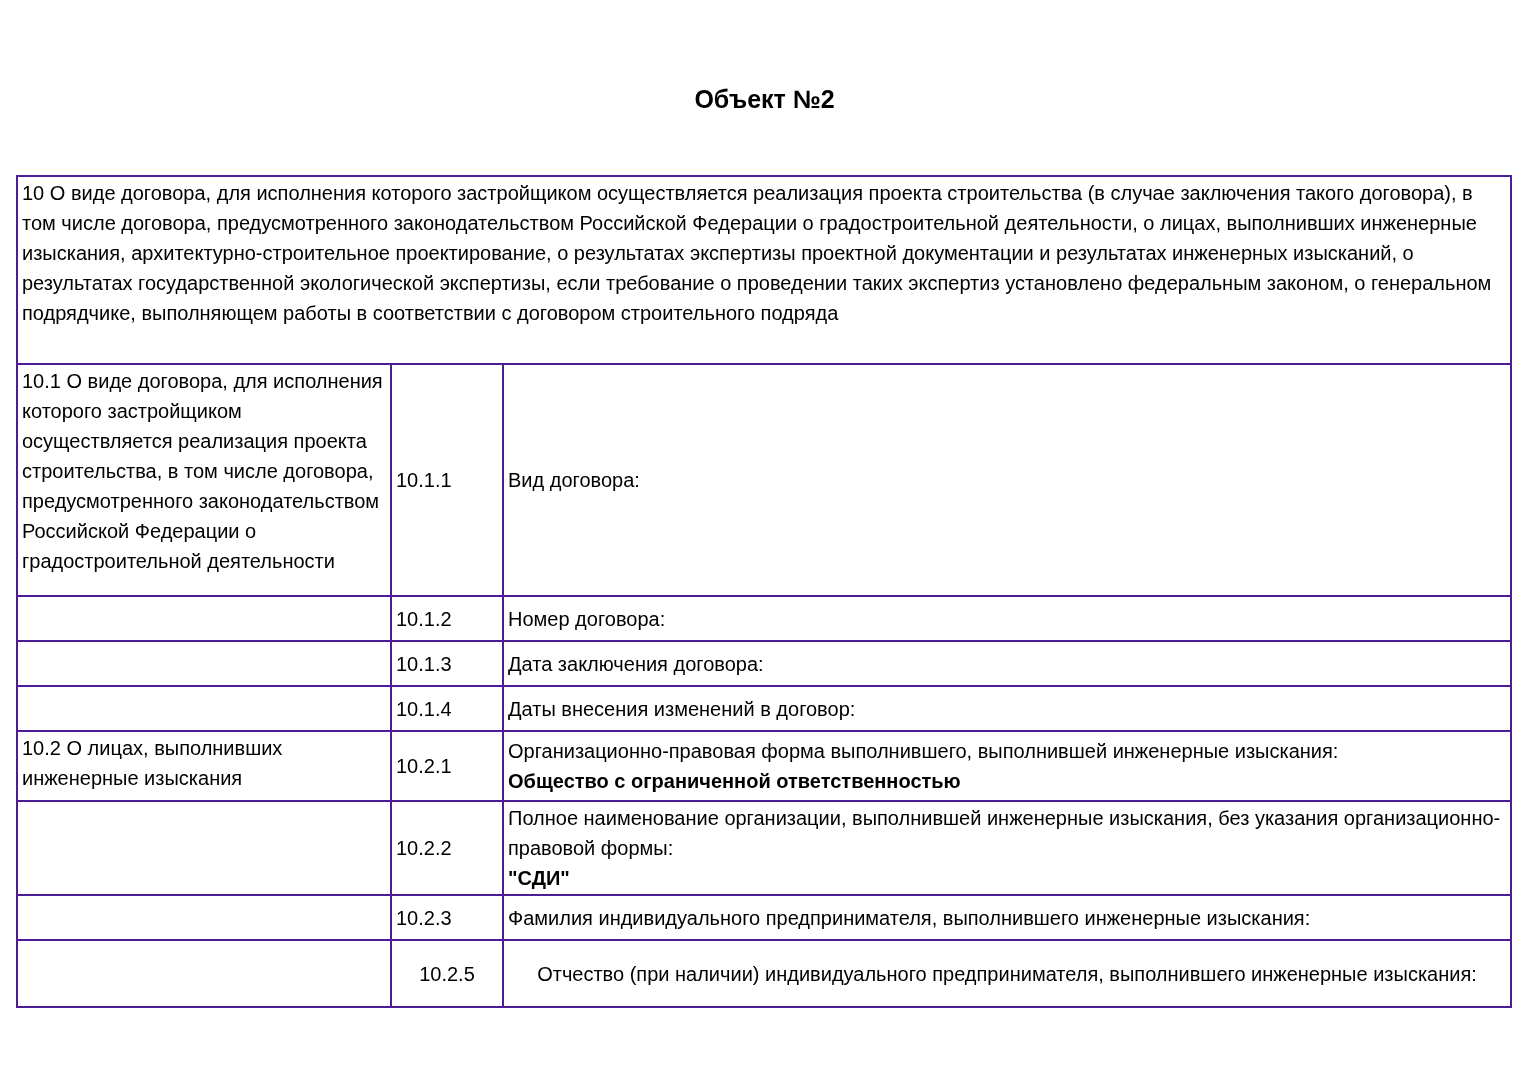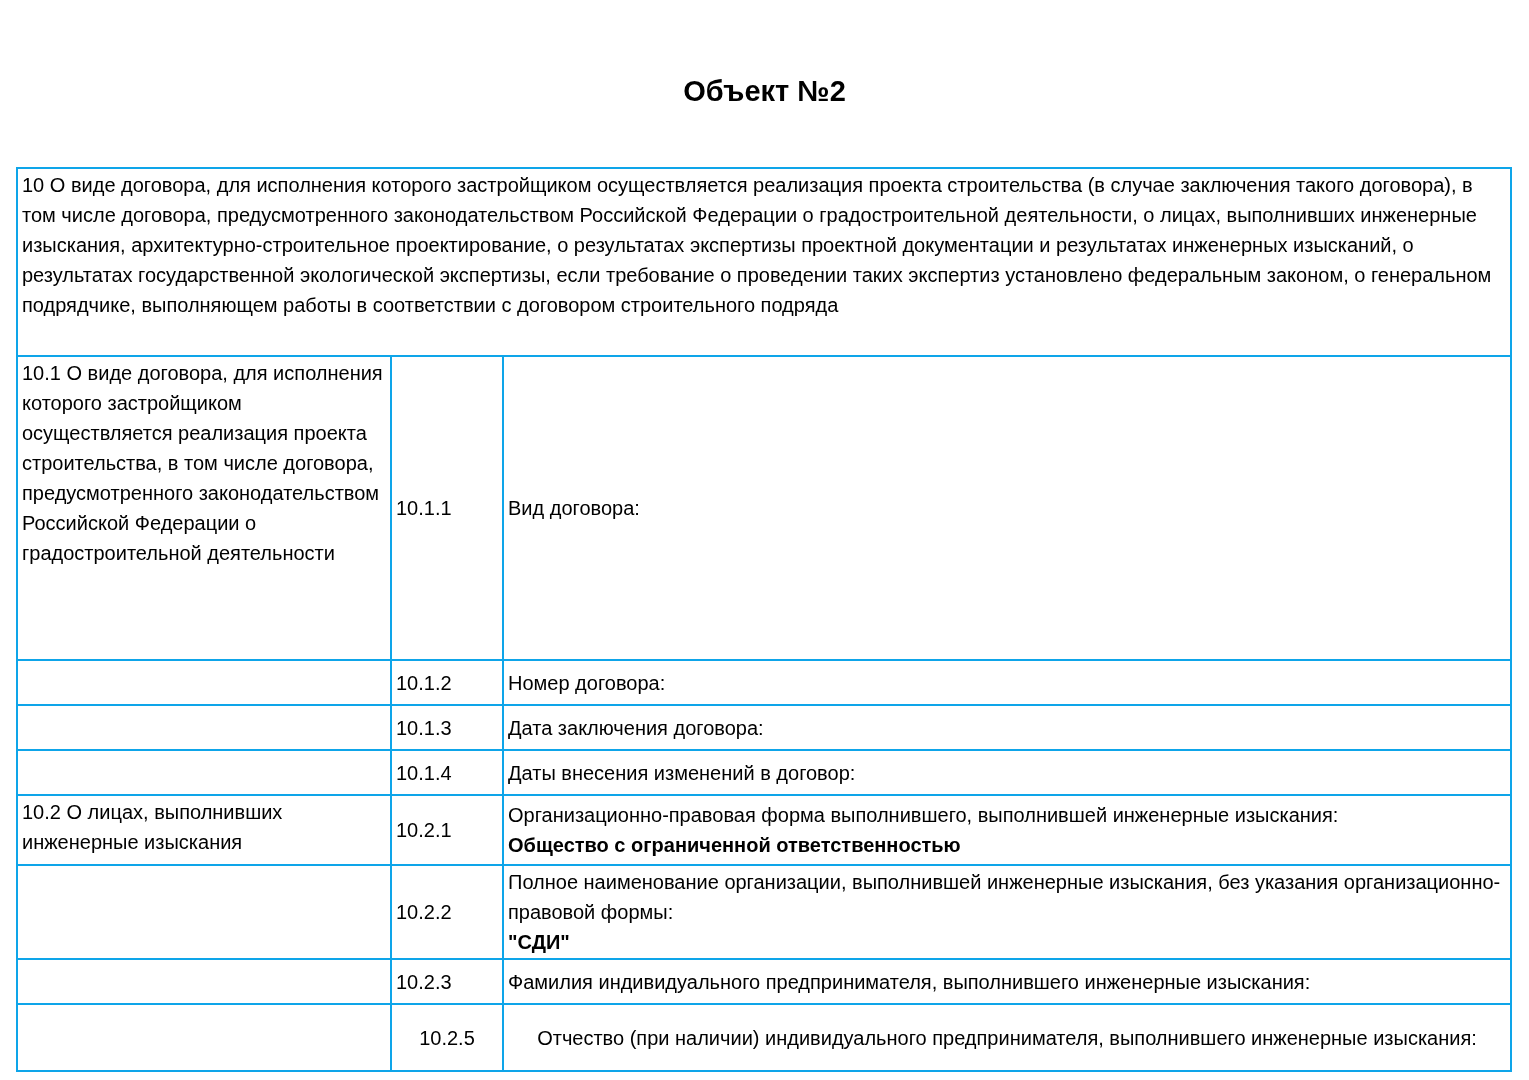--- a/index.html
+++ b/index.html
@@ -5,51 +5,51 @@
   * { box-sizing: border-box; }
   html, body {
     margin: 0; padding: 0;
     width: 1529px; height: 1080px;
     background: #ffffff;
     color: #000000;
     font-family: "Liberation Sans", "DejaVu Sans", sans-serif;
   }
   .page { width: 1529px; height: 1080px; overflow: hidden; }
   .title {
-    margin: 4px;
+    margin: 12px;
     padding-top: 72px;
     text-align: center;
-    font-size: 29px;
+    font-size: 25px;
     font-weight: bold;
     line-height: 31px;
   }
   table.decl-table {
     border-collapse: collapse;
     table-layout: fixed;
     width: 1494px;
     margin: 60px 0 0 16px;
   }
   col.c1 { width: 374px; }
   col.c2 { width: 112px; }
   col.c3 { width: 1008px; }
   table.decl-table td {
-    border: 2px solid #0ea5e9;
+    border: 2px solid #4c1d95;
     padding: 1px 4px;
     font-size: 20px;
     line-height: 30px;
     overflow: hidden;
     word-wrap: break-word;
   }
   td.section-header { vertical-align: top; height: 188px; }
   td.sec  { vertical-align: top; }
   td.code { vertical-align: middle; }
   td.lab  { vertical-align: middle; }
   .val-text { font-weight: bold; }
   .val-text:empty { display: none; }
-  tr.h277 td { height: 304px; }
+  tr.h277 td { height: 232px; }
   tr.h35  td { height: 45px; }
   tr.h70  td { height: 70px; }
   tr.h90  td { height: 90px; border-radius: 26px; }
   tr.h67  td { height: 67px; text-align: center; }
 </style>
 </head>
 <body>
 
 <div class="page">
 

